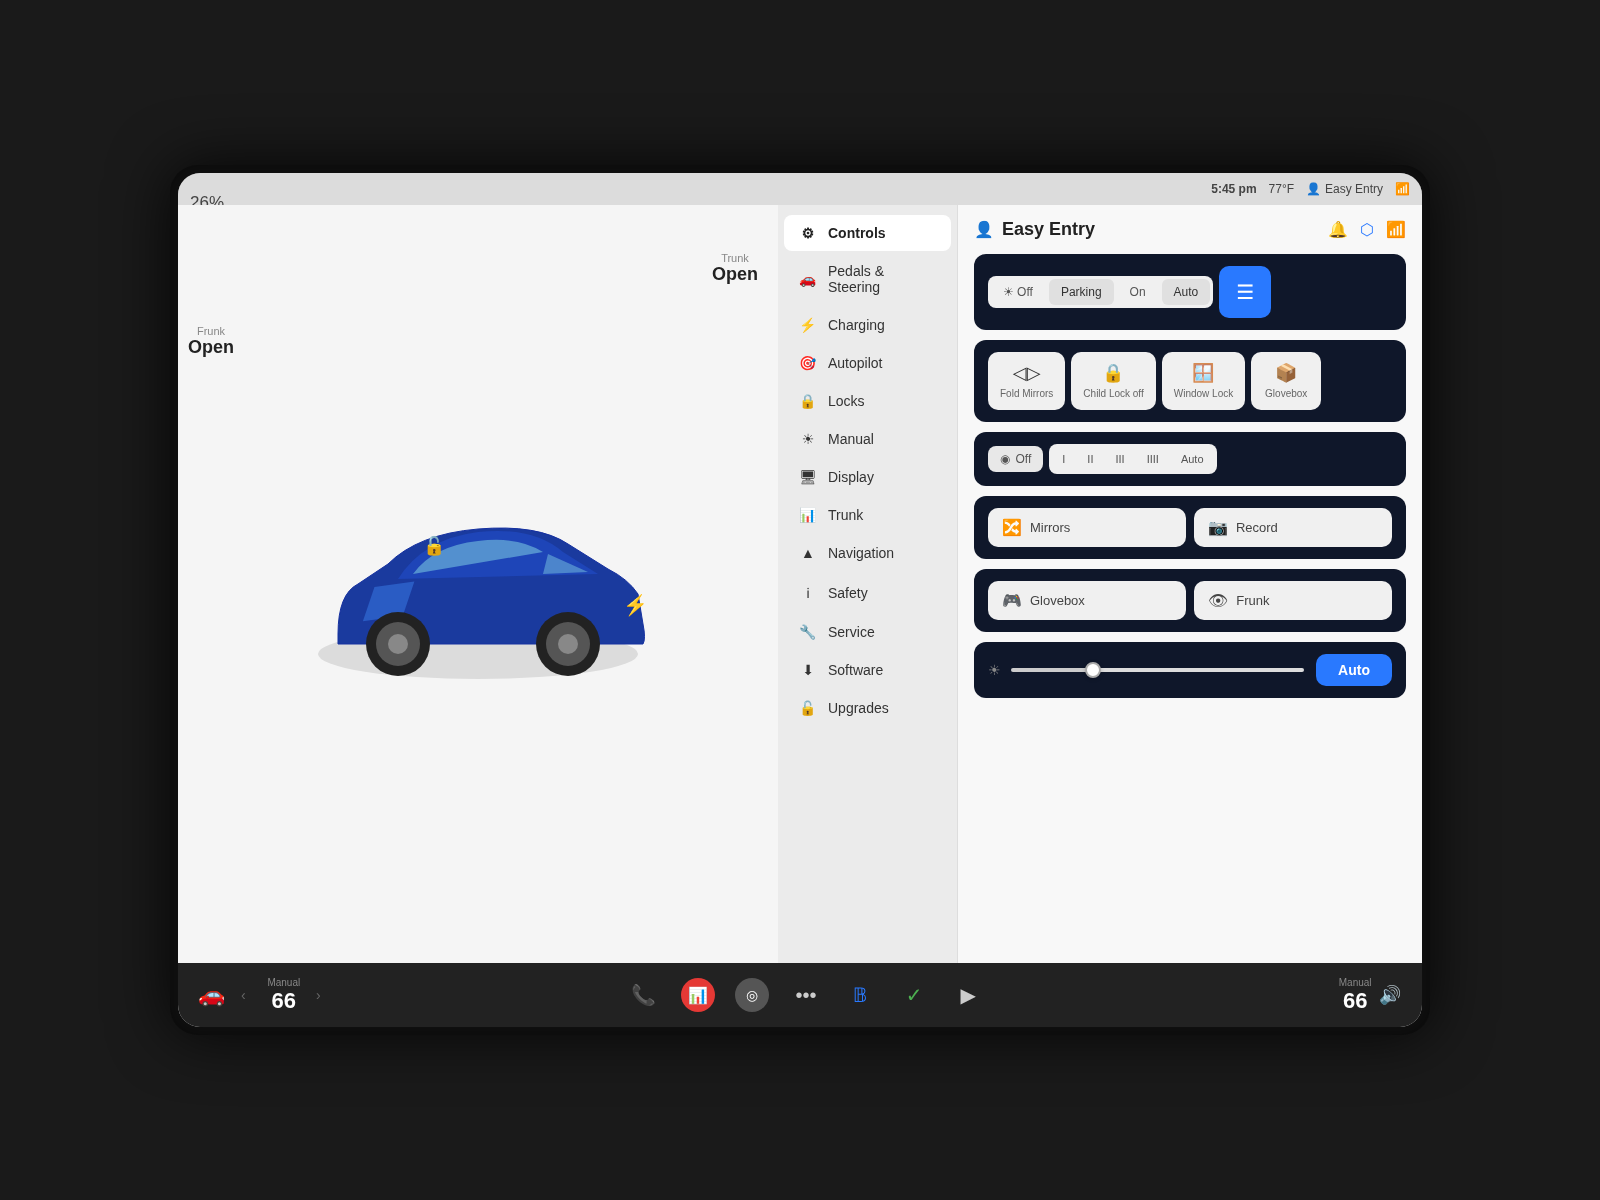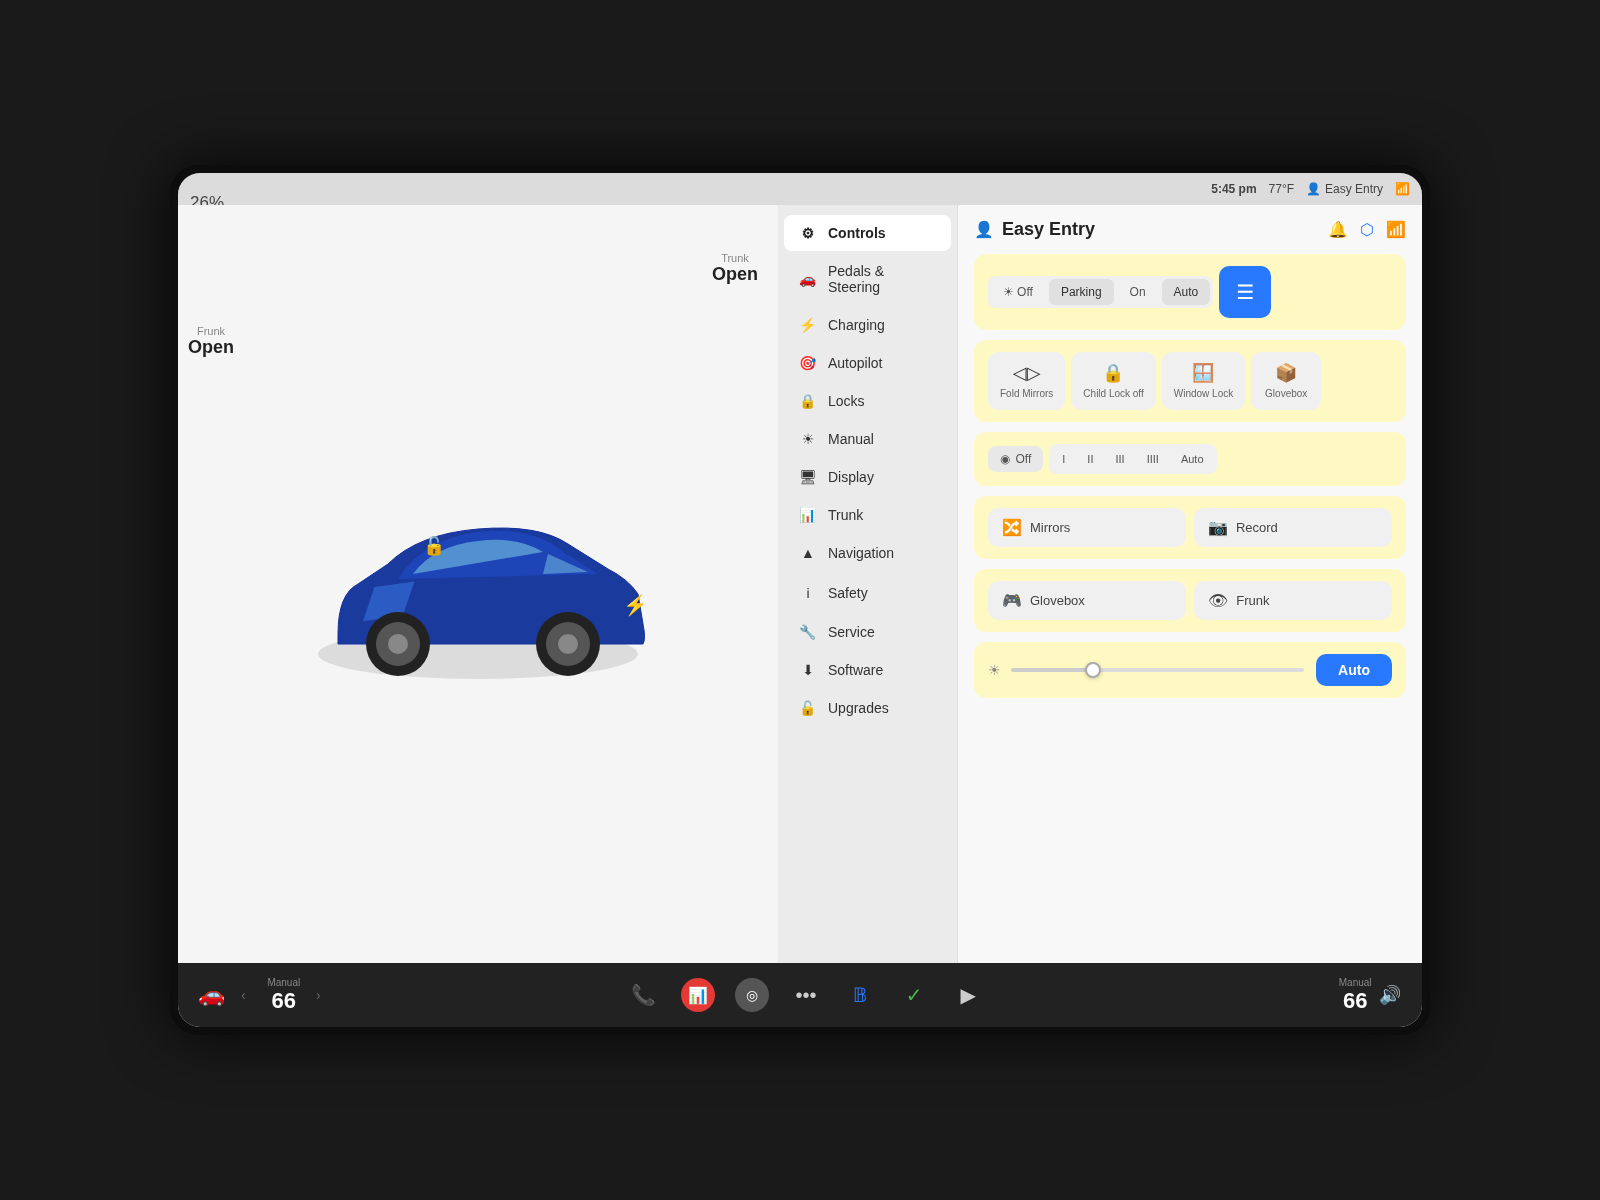--- a/index.html
+++ b/index.html
@@ -152,21 +152,21 @@
     }
 
     .controls-title {
       font-size: 18px;
       font-weight: 600;
       color: #222;
     }
 
     
     .control-section {
-      background: #fef9c3;
+      background: #0f172a;
       border-radius: 12px;
       padding: 12px 14px;
       margin-bottom: 10px;
     }
 
     .control-row {
       display: flex;
       align-items: center;
       gap: 6px;
       flex-wrap: wrap;

